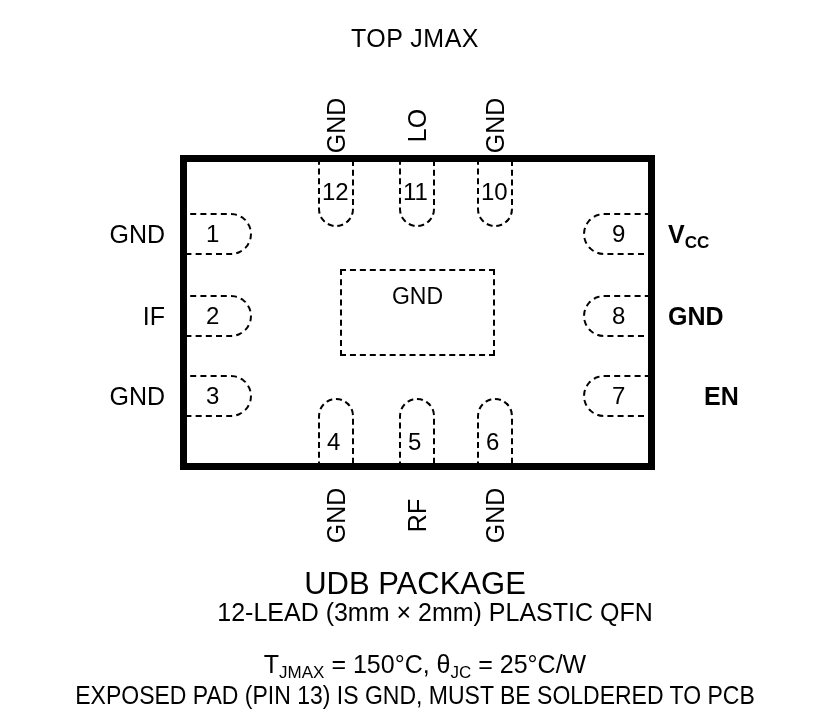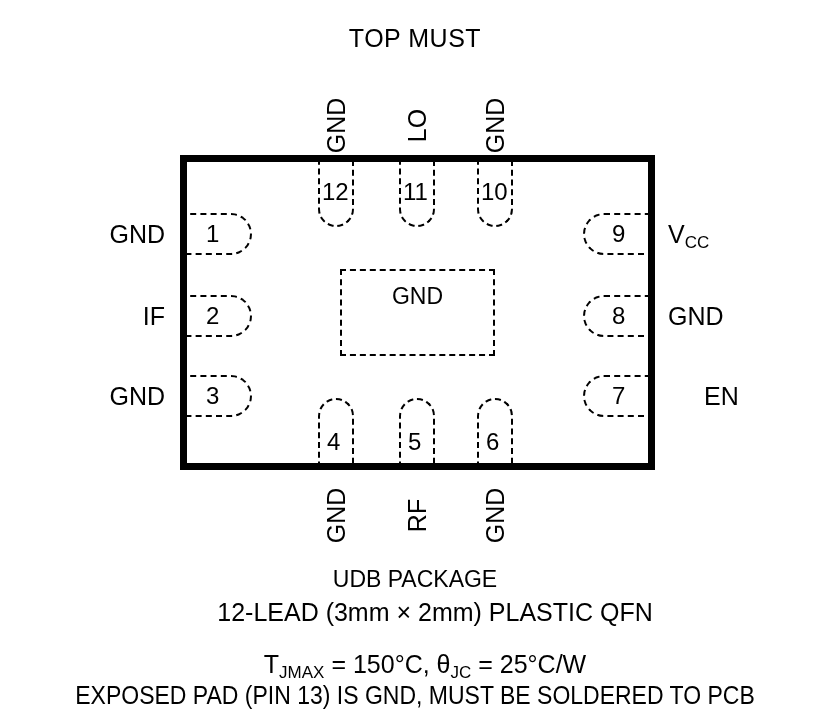--- a/index.html
+++ b/index.html
@@ -106,55 +106,55 @@
     z-index: 5;
   }
   
   .sig {
     position: absolute;
     font-size: 25px;
     line-height: 1;
     white-space: nowrap;
   }
   .sig-left { text-align: right; }
-  .sig-right { text-align: left; }
+  .sig-right { text-align: left; font-weight: bold; }
   .sig-vert {
     transform-origin: 50% 50%;
     transform: rotate(-90deg);
   }
   sub {
     font-size: 0.68em;
     vertical-align: baseline;
     position: relative;
     top: 0.28em;
   }
   
   .cap {
     position: absolute;
     left: 0;
     width: 830px;
     text-align: center;
     white-space: nowrap;
   }
-  .cap-pkg   { top: 566px; font-size: 23px; }
+  .cap-pkg   { top: 566px; font-size: 31px; }
   .cap-lead  { top: 598px; font-size: 25px; margin-left: 20px; }
   .cap-therm { top: 650px; font-size: 25px; padding-left: 10px; }
   .cap-epad  {
     top: 681px;
     font-size: 25px;
     transform: scaleX(0.92);
     transform-origin: 50% 0;
   }
 </style>
 </head>
 <body>
 
 <div id="pkg-root">
 
-  <div class="title">TOP MUST</div>
+  <div class="title">TOP JMAX</div>
 
   <div class="body-rect"></div>
 
   <div class="pad pad-left" style="left:180px; top:213px;"></div>
   <div class="pad-num" style="left:206px; top:222px;">1</div>
 
   <div class="pad pad-left" style="left:180px; top:295px;"></div>
   <div class="pad-num" style="left:206px; top:304px;">2</div>
 
   <div class="pad pad-left" style="left:180px; top:375px;"></div>

